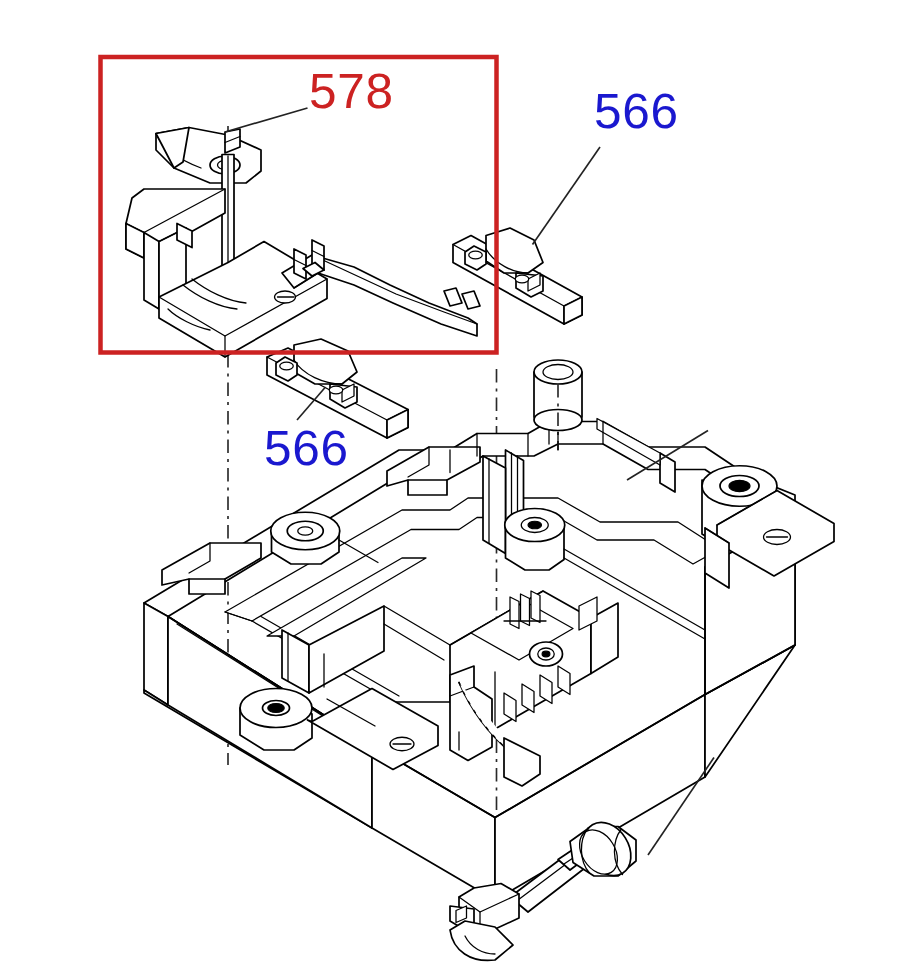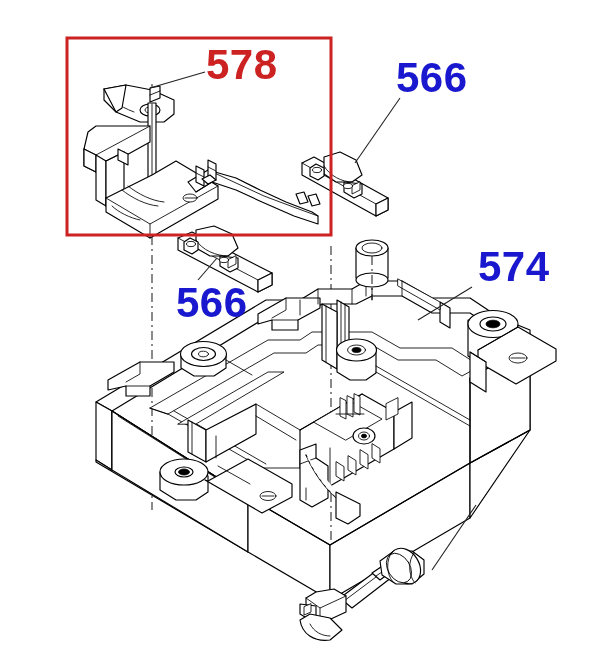--- a/index.html
+++ b/index.html
@@ -21,22 +21,22 @@
   #drawing {
     position: absolute;
     left: 0;
     top: 0;
     width: 600px;
     height: 648px;
   }
   .callout {
     position: absolute;
     font-family: "Liberation Sans", sans-serif;
-    font-size: 42px;
-    font-weight: 700;
+    font-size: 33px;
+    font-weight: 400;
     letter-spacing: 0.5px;
     line-height: 1;
     white-space: nowrap;
     user-select: none;
   }
   .callout.blue { color: #1a18cf; }
   .callout.red  { color: #cc2222; }
 </style>
 </head>
 <body>
@@ -367,16 +367,15 @@
     <rect id="hl-box" x="67" y="38" width="264" height="197" fill="none" stroke="#cc2222" stroke-width="3"></rect>
 
   </svg>
 
   <div class="callout red" style="left: 206px; top: 44px; color: rgb(204, 34, 34);">578</div>
 
   <div class="callout blue" style="left: 396px; top: 57px; color: rgb(26, 24, 207);">566</div>
 
   <div class="callout blue" style="left: 176px; top: 282px; color: rgb(26, 24, 207);">566</div>
 
-  <div class="callout blue" style="left: 478px; top: 246px; color: rgb(26, 24, 207);">574</div>
 
 
 </div>
 
 </body></html>

